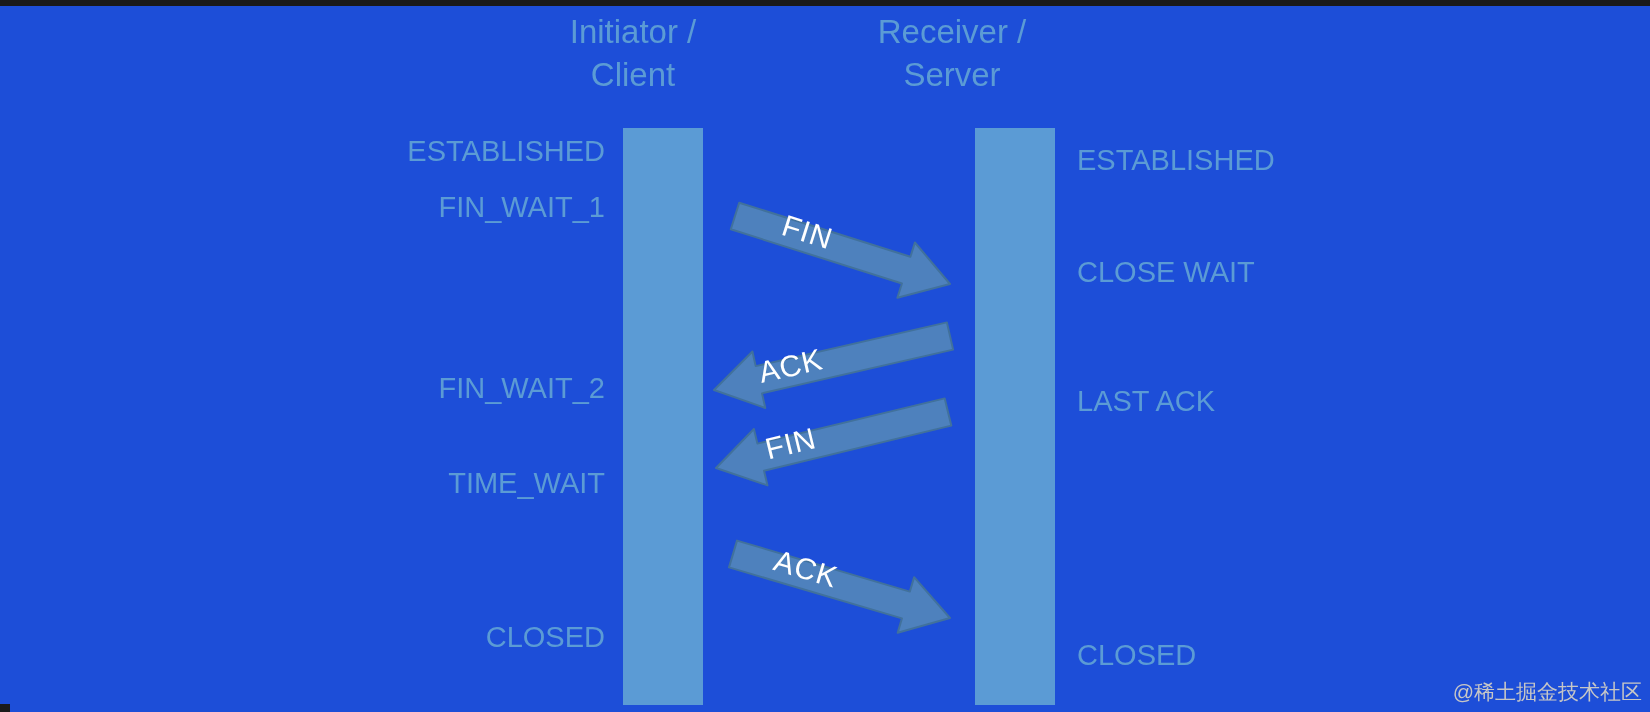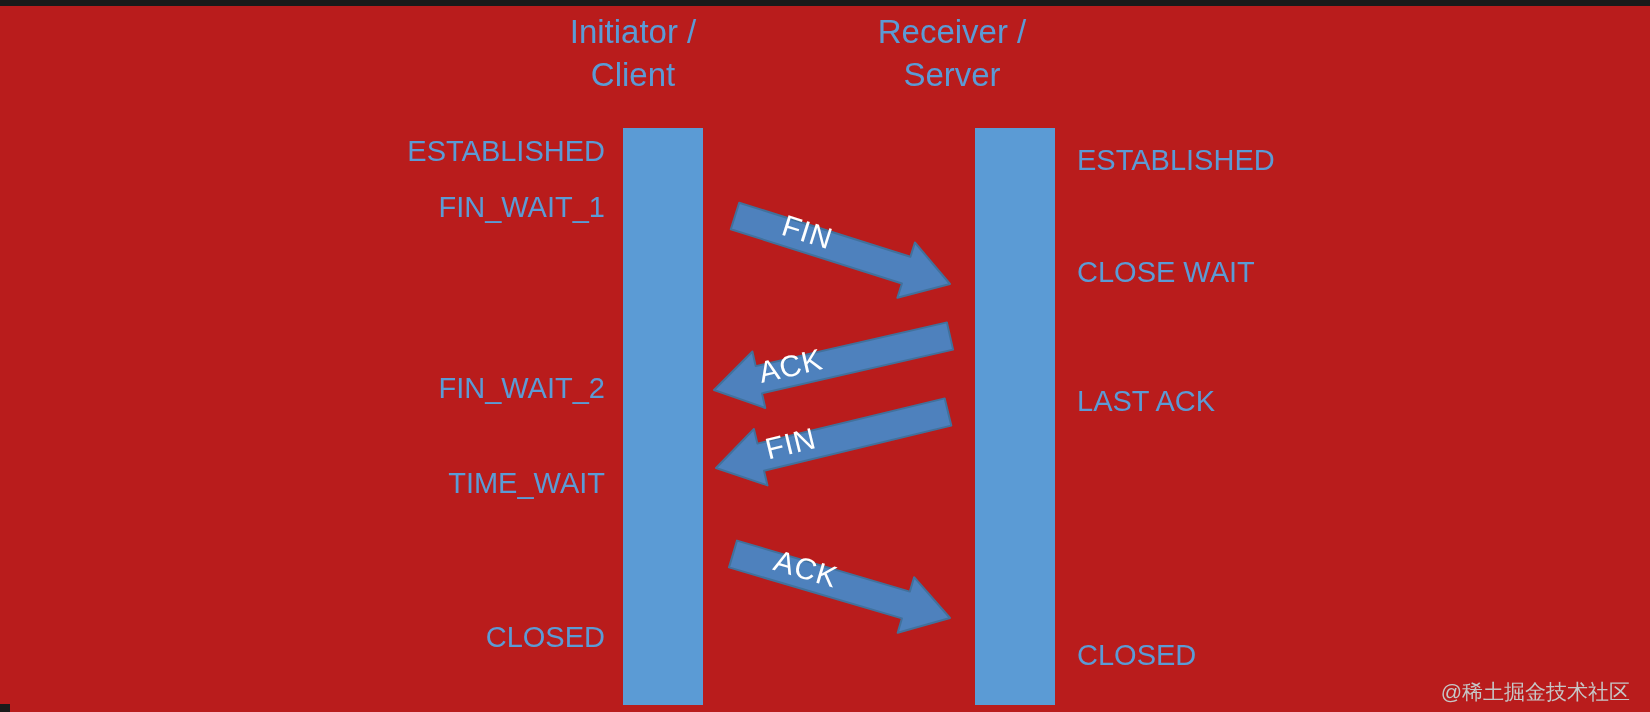--- a/index.html
+++ b/index.html
@@ -1,20 +1,20 @@
 <!DOCTYPE html>
 <html style="--state-text: #5B9BD5; --watermark-text: #C6C6C6;"><head>
 <meta charset="utf-8">
 <style>
   html, body { margin: 0; padding: 0; background: #ffffff; }
   .stage {
     position: relative;
     width: 1650px;
     height: 712px;
-    background: #b91c1c;
+    background: #1d4ed8;
     overflow: hidden;
     font-family: "Liberation Sans", sans-serif;
   }
   .top-artifact {
     position: absolute;
     top: 0; left: 0;
     width: 100%; height: 6px;
     background: #1a1a1a;
   }
   .corner-artifact {
@@ -32,21 +32,21 @@
     font-size: 29px;
     fill: var(--state-text, #5B9BD5);
   }
   .arrow-label {
     font-size: 30px;
     fill: #ffffff;
     letter-spacing: 1px;
   }
   .watermark {
     position: absolute;
-    right: 20px;
+    right: 8px;
     bottom: 6px;
     font-size: 21px;
     color: var(--watermark-text, #c6c6c6);
     font-family: "Liberation Sans", sans-serif;
   }
 </style>
 </head>
 <body>
 
 <div class="stage">

